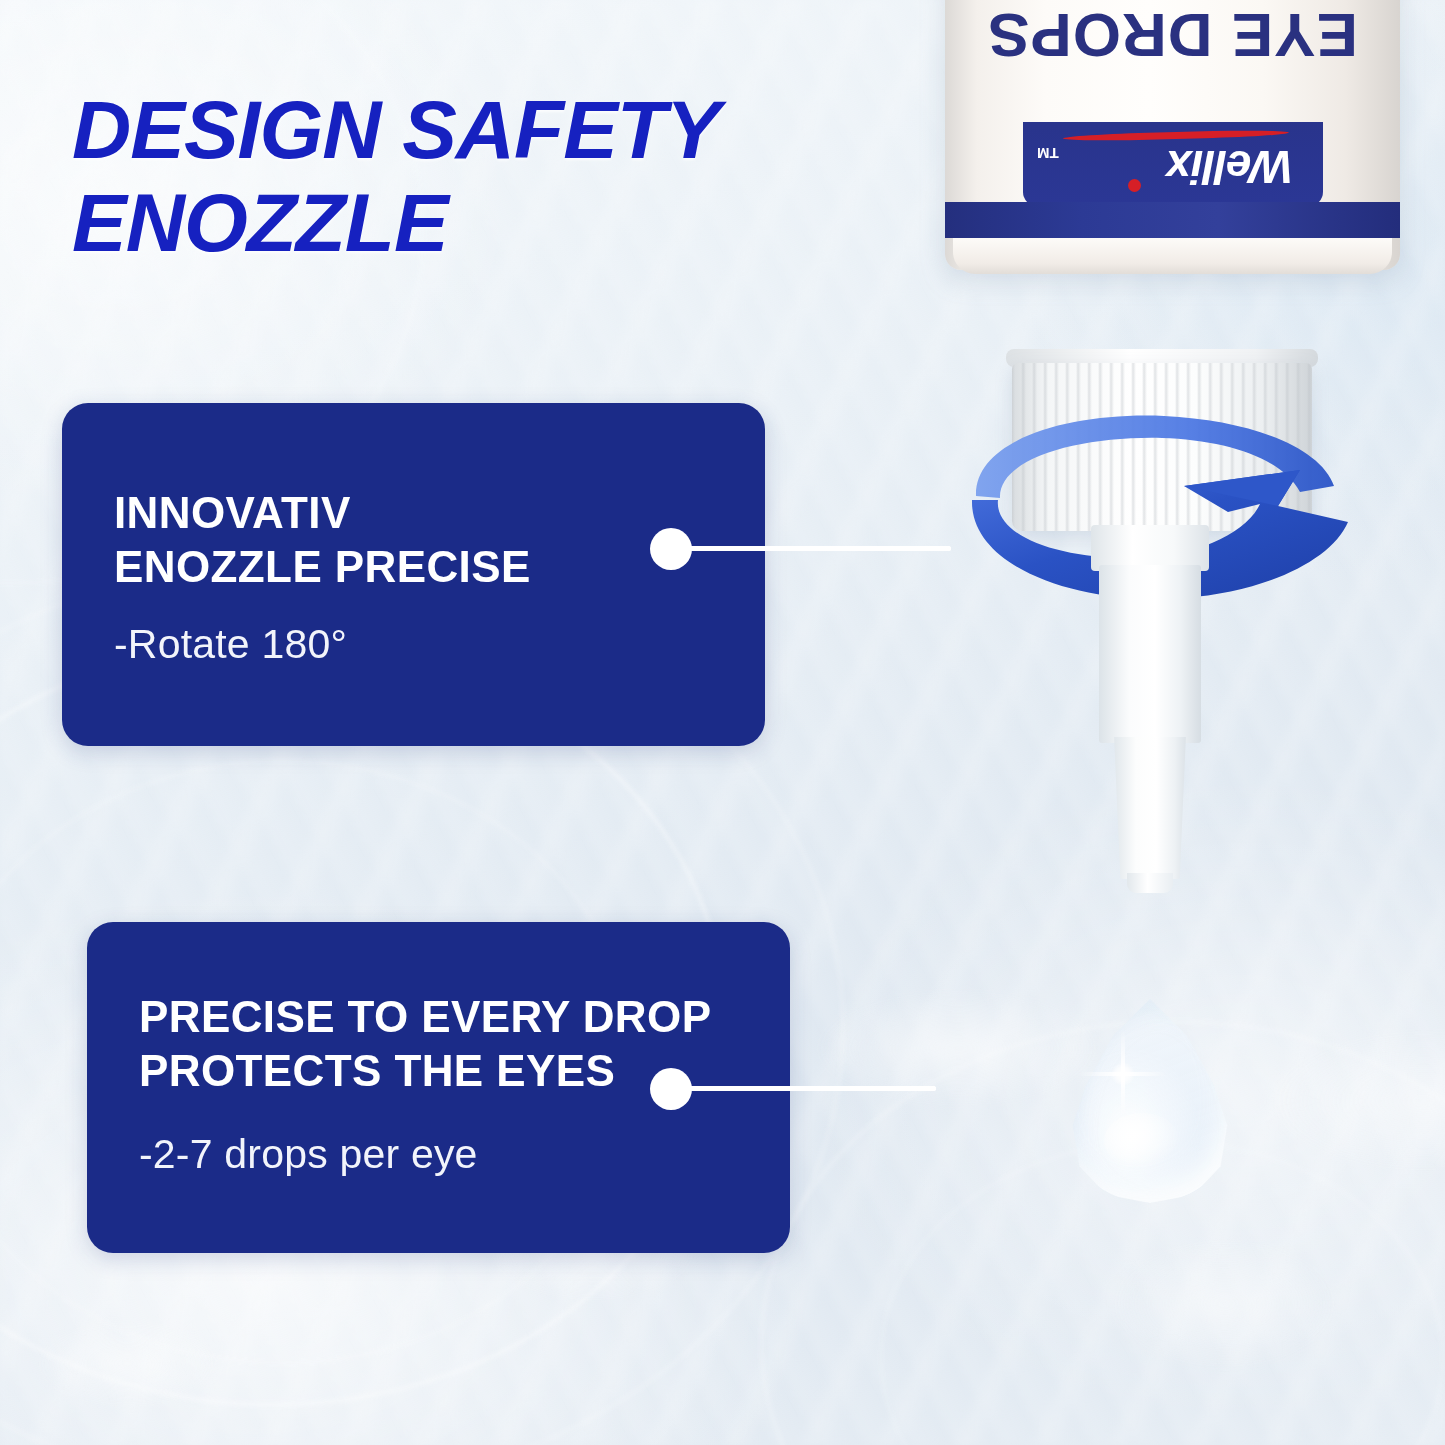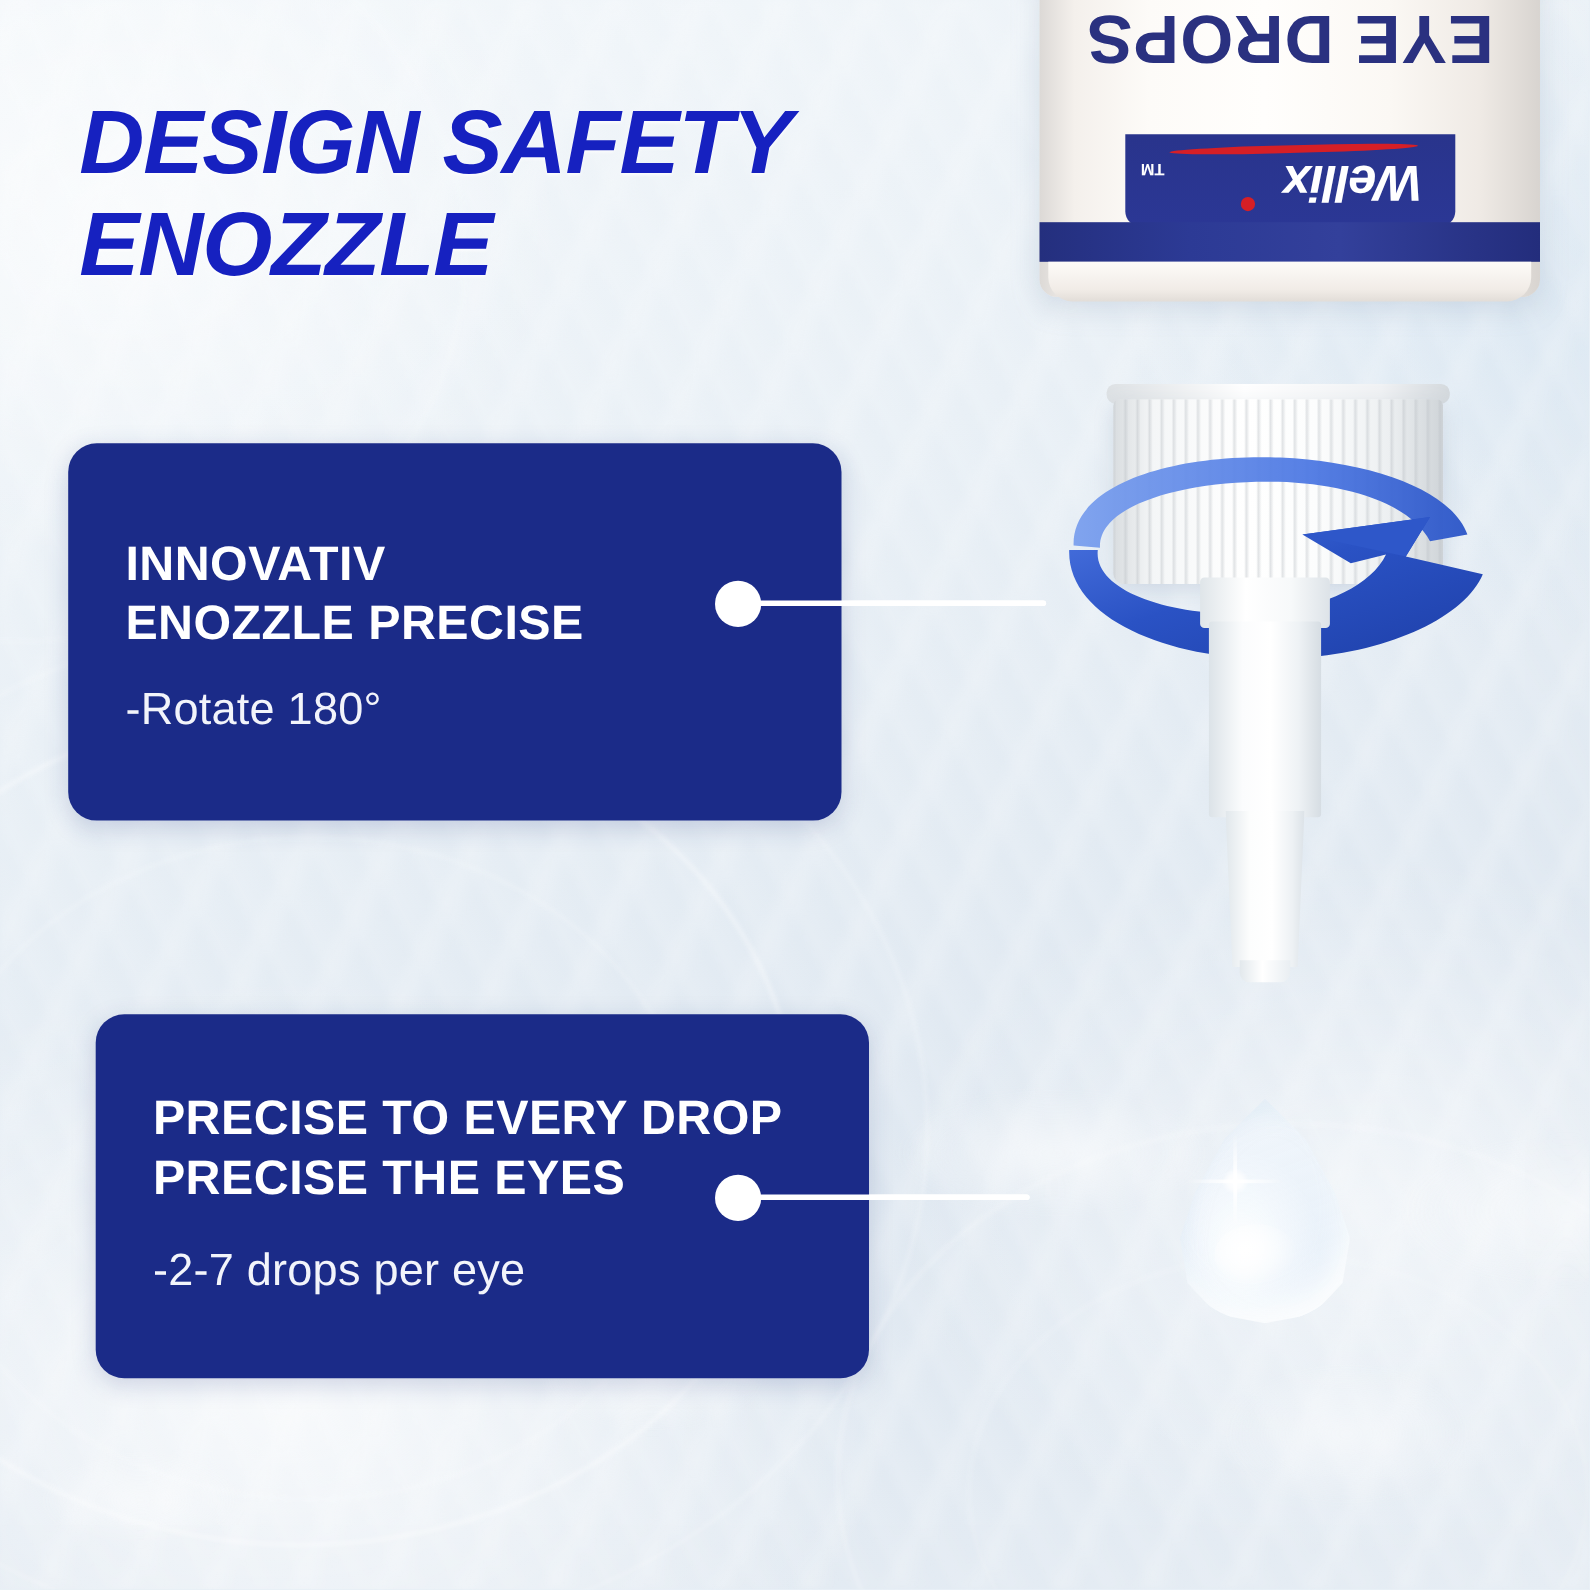--- a/index.html
+++ b/index.html
@@ -325,21 +325,21 @@
     <div class="card-title">
       <div>INNOVATIV</div>
       <div>ENOZZLE PRECISE</div>
     </div>
     <div class="card-sub">-Rotate 180°</div>
   </div>
 
   <div class="card" id="card-2">
     <div class="card-title">
       <div>PRECISE TO EVERY DROP</div>
-      <div>PRECISE THE EYES</div>
+      <div>PROTECTS THE EYES</div>
     </div>
     <div class="card-sub">-2-7 drops per eye</div>
   </div>
 
   <div class="conn-dot" style="left:650px;top:528px;width:42px;height:42px;"></div>
   <div class="conn-dot" style="left:650px;top:1068px;width:42px;height:42px;"></div>
   <div class="conn-line" style="left:686px;top:546px;width:265px;"></div>
   <div class="conn-line" style="left:686px;top:1086px;width:250px;"></div>
 
 </div>

